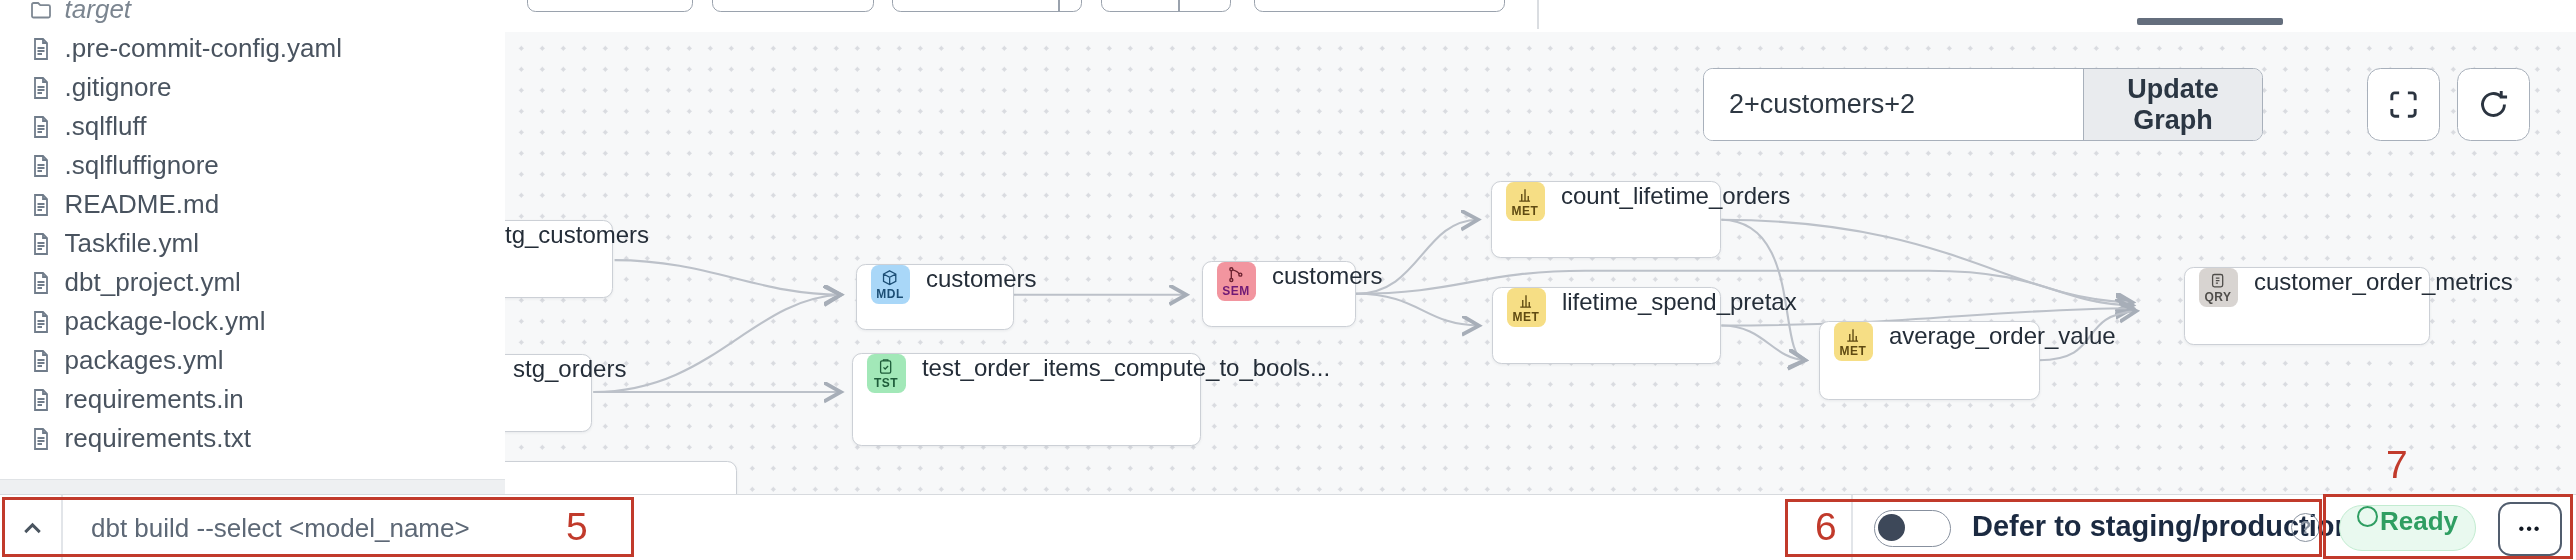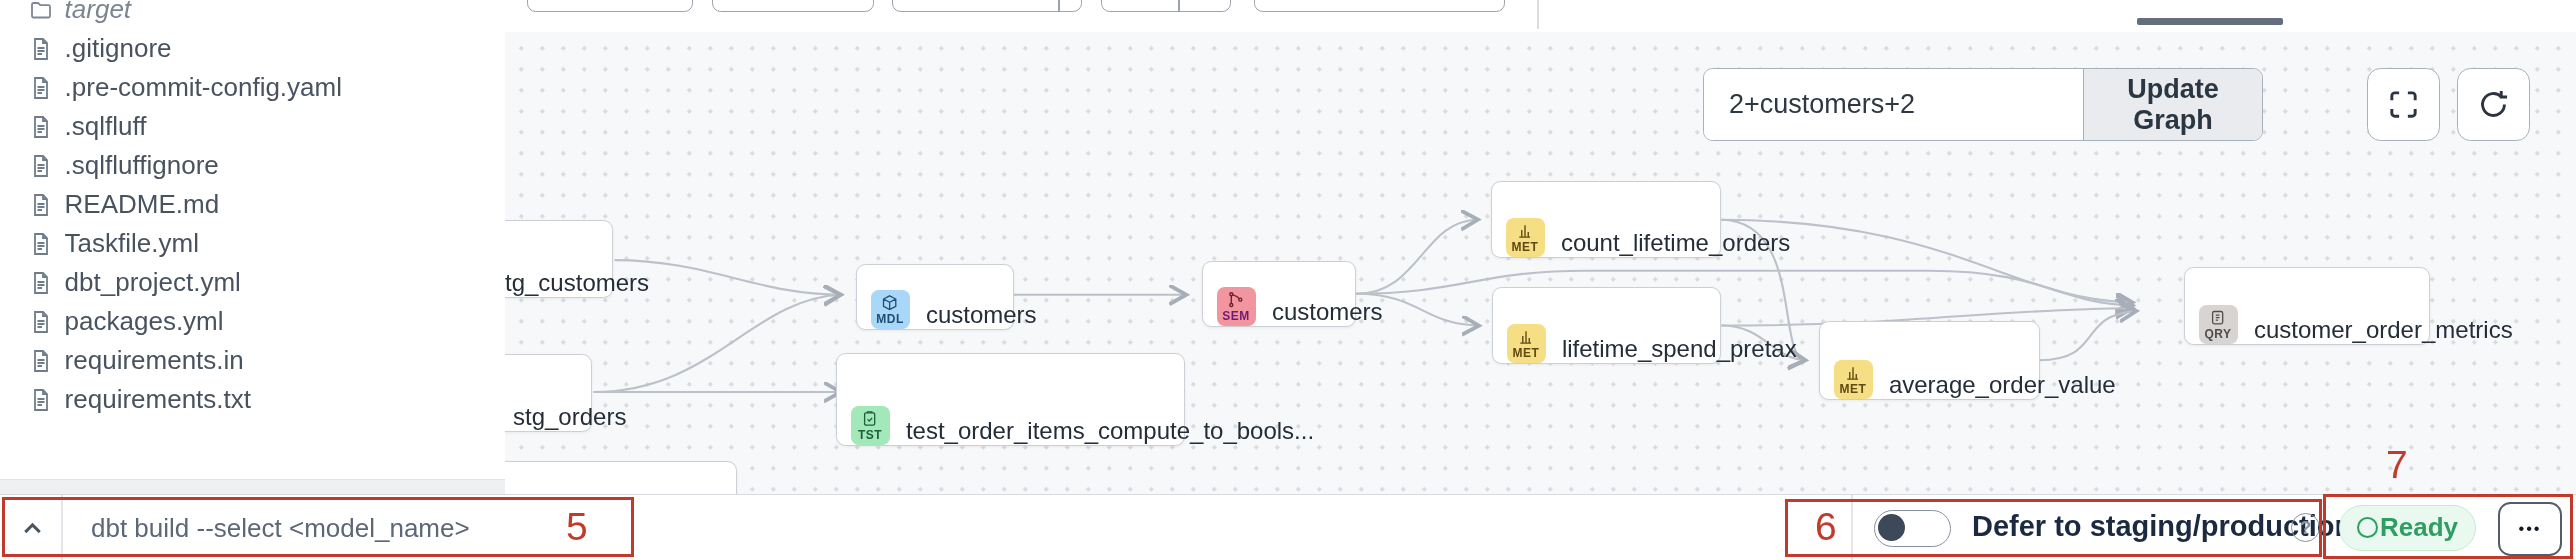--- a/index.html
+++ b/index.html
@@ -20,21 +20,21 @@
   .cutbtn{position:absolute;top:-15.4px;height:27px;background:#fff;border:1.9px solid #9aa2ad;border-radius:8.7px;box-sizing:border-box}
   .cutjoint{position:absolute;top:-15.4px;height:27px;width:1.9px;background:#9aa2ad}
   .topdiv{position:absolute;top:0;height:29px;width:1.9px;background:#dadde1}
   .tabline{position:absolute;top:18.3px;height:6.7px;background:#646e7d;border-radius:1.9px}
 
   
   .canvas{position:absolute;left:505px;top:32px;width:2071px;height:462px;overflow:hidden;background:#f7f8f9;
     background-image:radial-gradient(#d9dbe0 2.1px,transparent 2.2px);background-size:21px 21px;background-position:5.8px 5.8px}
   .edges{position:absolute;left:0;top:0}
   .node{position:absolute;background:#fff;border:1.9px solid #ccd0d6;border-radius:9.6px;box-sizing:border-box;
-    display:flex;align-items:flex-end;box-shadow:0 1px 2.9px rgba(30,40,60,.07);cursor:pointer}
+    display:flex;align-items:flex-start;box-shadow:0 1px 2.9px rgba(30,40,60,.07);cursor:pointer}
   .node .nlabel{font-size:24px;color:#242d38;white-space:nowrap}
   .badge{width:39px;height:39px;border-radius:7.7px;margin:0 16.4px 0 13.5px;flex:0 0 39px;
     display:flex;flex-direction:column;align-items:center;justify-content:center;line-height:1}
   .badge svg{width:17.3px;height:17.3px}
   .badge b{font-size:12px;font-weight:700;letter-spacing:0.5px;margin-top:1px}
 
   
   .selgroup{position:absolute;left:1198px;top:36px;width:560px;height:73px;border:1.9px solid #a8b0bb;border-radius:9.6px;
     background:#fff;display:flex;box-sizing:border-box;overflow:hidden}
   .selinput{flex:1;border:0;outline:0;padding:0 0 0 25px;font-size:27px;color:#2e3843;font-family:inherit;background:#fff}
@@ -48,21 +48,21 @@
   .chev{position:absolute;left:13.5px;top:15.4px;width:37px;height:37px;display:flex;align-items:center;justify-content:center;cursor:pointer}
   .vdiv{position:absolute;top:0;height:66px;width:1.9px;background:#e2e5e9}
   .cmd{position:absolute;left:89px;top:9.6px;width:453px;height:46px;border:0;outline:0;font-size:26px;color:#c2410c;font-family:inherit;background:transparent}
   .cmd::placeholder{color:#5d6876;opacity:1}
   .toggle{position:absolute;left:1874px;top:15.4px;width:77px;height:37px;border:1.9px solid #87909e;border-radius:19px;background:#fff;box-sizing:border-box;cursor:pointer}
   .knob{position:absolute;left:2.9px;top:2.9px;width:27px;height:27px;border-radius:50%;background:#3d4859}
   .deferlbl{position:absolute;left:1972px;top:14.5px;font-size:29px;font-weight:700;color:#1b2a41;white-space:nowrap}
   .help{position:absolute;left:2291px;top:18.3px;width:29px;height:29px;border:1.9px solid #8a93a0;border-radius:50%;box-sizing:border-box;
     color:#8a93a0;font-size:19px;font-weight:700;display:flex;align-items:center;justify-content:center;cursor:pointer}
   .ready{position:absolute;left:2339px;top:9.6px;width:137px;height:46px;background:#e9f9ef;border:1.9px solid #c2ecd1;border-radius:25px;
-    box-sizing:border-box;display:flex;align-items:center;justify-content:center;gap:2px;cursor:pointer}
+    box-sizing:border-box;display:flex;justify-content:center;gap:2px;cursor:pointer}
   .ring{width:21px;height:21px;border:2.4px solid #2f9e62;border-radius:50%;box-sizing:border-box}
   .ready span{font-size:26px;font-weight:600;color:#2f9e62}
   .morebtn{position:absolute;left:2498px;top:6.7px;width:64px;height:54px;background:#fff;border:2.4px solid #515d6e;border-radius:12.5px;
     box-sizing:border-box;display:flex;align-items:center;justify-content:center;cursor:pointer;font-size:16.4px;letter-spacing:1.9px;color:#111822}
 
   
   .ann{position:absolute;border:3.9px solid #c13a2b;box-sizing:border-box;pointer-events:none}
   .annum{position:absolute;color:#c13a2b;font-size:39px;pointer-events:none}
 </style>
 </head>
@@ -76,34 +76,34 @@
         <svg class="fico" viewBox="0 0 24 24" fill="none" stroke="#7e8893" stroke-width="1.8">
             <path d="M3 6.5a1.5 1.5 0 0 1 1.5-1.5h4.6l2.2 2.2h8.2A1.5 1.5 0 0 1 21 8.7v9.3a1.5 1.5 0 0 1-1.5 1.5h-15A1.5 1.5 0 0 1 3 18z"></path>
           </svg>
         <span class="fname">target</span>
       </div>
       <div class="frow">
         <svg class="fico" viewBox="0 0 24 24" fill="none" stroke="#707c8a" stroke-width="1.8">
             <path d="M6 2h8l4 4v16H6z"></path>
             <path d="M14 2v4h4M8.5 11h7M8.5 14h7M8.5 17h4.5"></path>
           </svg>
+        <span class="fname">.pre-commit-config.yaml</span>
+      </div>
+      <div class="frow">
+        <svg class="fico" viewBox="0 0 24 24" fill="none" stroke="#707c8a" stroke-width="1.8">
+            <path d="M6 2h8l4 4v16H6z"></path>
+            <path d="M14 2v4h4M8.5 11h7M8.5 14h7M8.5 17h4.5"></path>
+          </svg>
         <span class="fname">.gitignore</span>
       </div>
       <div class="frow">
         <svg class="fico" viewBox="0 0 24 24" fill="none" stroke="#707c8a" stroke-width="1.8">
             <path d="M6 2h8l4 4v16H6z"></path>
             <path d="M14 2v4h4M8.5 11h7M8.5 14h7M8.5 17h4.5"></path>
           </svg>
-        <span class="fname">.pre-commit-config.yaml</span>
-      </div>
-      <div class="frow">
-        <svg class="fico" viewBox="0 0 24 24" fill="none" stroke="#707c8a" stroke-width="1.8">
-            <path d="M6 2h8l4 4v16H6z"></path>
-            <path d="M14 2v4h4M8.5 11h7M8.5 14h7M8.5 17h4.5"></path>
-          </svg>
         <span class="fname">.sqlfluff</span>
       </div>
       <div class="frow">
         <svg class="fico" viewBox="0 0 24 24" fill="none" stroke="#707c8a" stroke-width="1.8">
             <path d="M6 2h8l4 4v16H6z"></path>
             <path d="M14 2v4h4M8.5 11h7M8.5 14h7M8.5 17h4.5"></path>
           </svg>
         <span class="fname">.sqlfluffignore</span>
       </div>
       <div class="frow">
@@ -119,20 +119,27 @@
             <path d="M14 2v4h4M8.5 11h7M8.5 14h7M8.5 17h4.5"></path>
           </svg>
         <span class="fname">Taskfile.yml</span>
       </div>
       <div class="frow">
         <svg class="fico" viewBox="0 0 24 24" fill="none" stroke="#707c8a" stroke-width="1.8">
             <path d="M6 2h8l4 4v16H6z"></path>
             <path d="M14 2v4h4M8.5 11h7M8.5 14h7M8.5 17h4.5"></path>
           </svg>
         <span class="fname">dbt_project.yml</span>
+      </div>
+      <div class="frow">
+        <svg class="fico" viewBox="0 0 24 24" fill="none" stroke="#707c8a" stroke-width="1.8">
+            <path d="M6 2h8l4 4v16H6z"></path>
+            <path d="M14 2v4h4M8.5 11h7M8.5 14h7M8.5 17h4.5"></path>
+          </svg>
+        <span class="fname">package-lock.yml</span>
       </div>
       <div class="frow">
         <svg class="fico" viewBox="0 0 24 24" fill="none" stroke="#707c8a" stroke-width="1.8">
             <path d="M6 2h8l4 4v16H6z"></path>
             <path d="M14 2v4h4M8.5 11h7M8.5 14h7M8.5 17h4.5"></path>
           </svg>
         <span class="fname">packages.yml</span>
       </div>
       <div class="frow">
         <svg class="fico" viewBox="0 0 24 24" fill="none" stroke="#707c8a" stroke-width="1.8">
@@ -195,21 +202,21 @@
     </div>
     <div class="node" style="left:351px;top:232px;width:158px;height:66px">
       <span class="badge" style="background:#a9d7f8;color:#1c4e75">
         <svg viewBox="0 0 24 24" fill="none" stroke="#1c4e75" stroke-width="1.8">
             <path d="M12 2.5 L20.5 7 V17 L12 21.5 L3.5 17 V7 Z M3.5 7 L12 11.5 L20.5 7 M12 11.5 V21.5"></path>
           </svg>
         <b>MDL</b>
       </span>
       <span class="nlabel">customers</span>
     </div>
-    <div class="node" style="left:331px;top:321px;width:349px;height:93px">
+    <div class="node" style="left:347px;top:321px;width:349px;height:93px">
       <span class="badge" style="background:#a2e8b8;color:#1e5c3a">
         <svg viewBox="0 0 24 24" fill="none" stroke="#1e5c3a" stroke-width="1.8">
             <rect x="5" y="4" width="14" height="17" rx="2"></rect>
             <path d="M9 4 V2.5 h6 V4 M9 13 l2.3 2.3 L15.4 11"></path>
           </svg>
         <b>TST</b>
       </span>
       <span class="nlabel">test_order_items_compute_to_bools...</span>
     </div>
     <div class="node" style="left:697px;top:229px;width:154px;height:66px">

